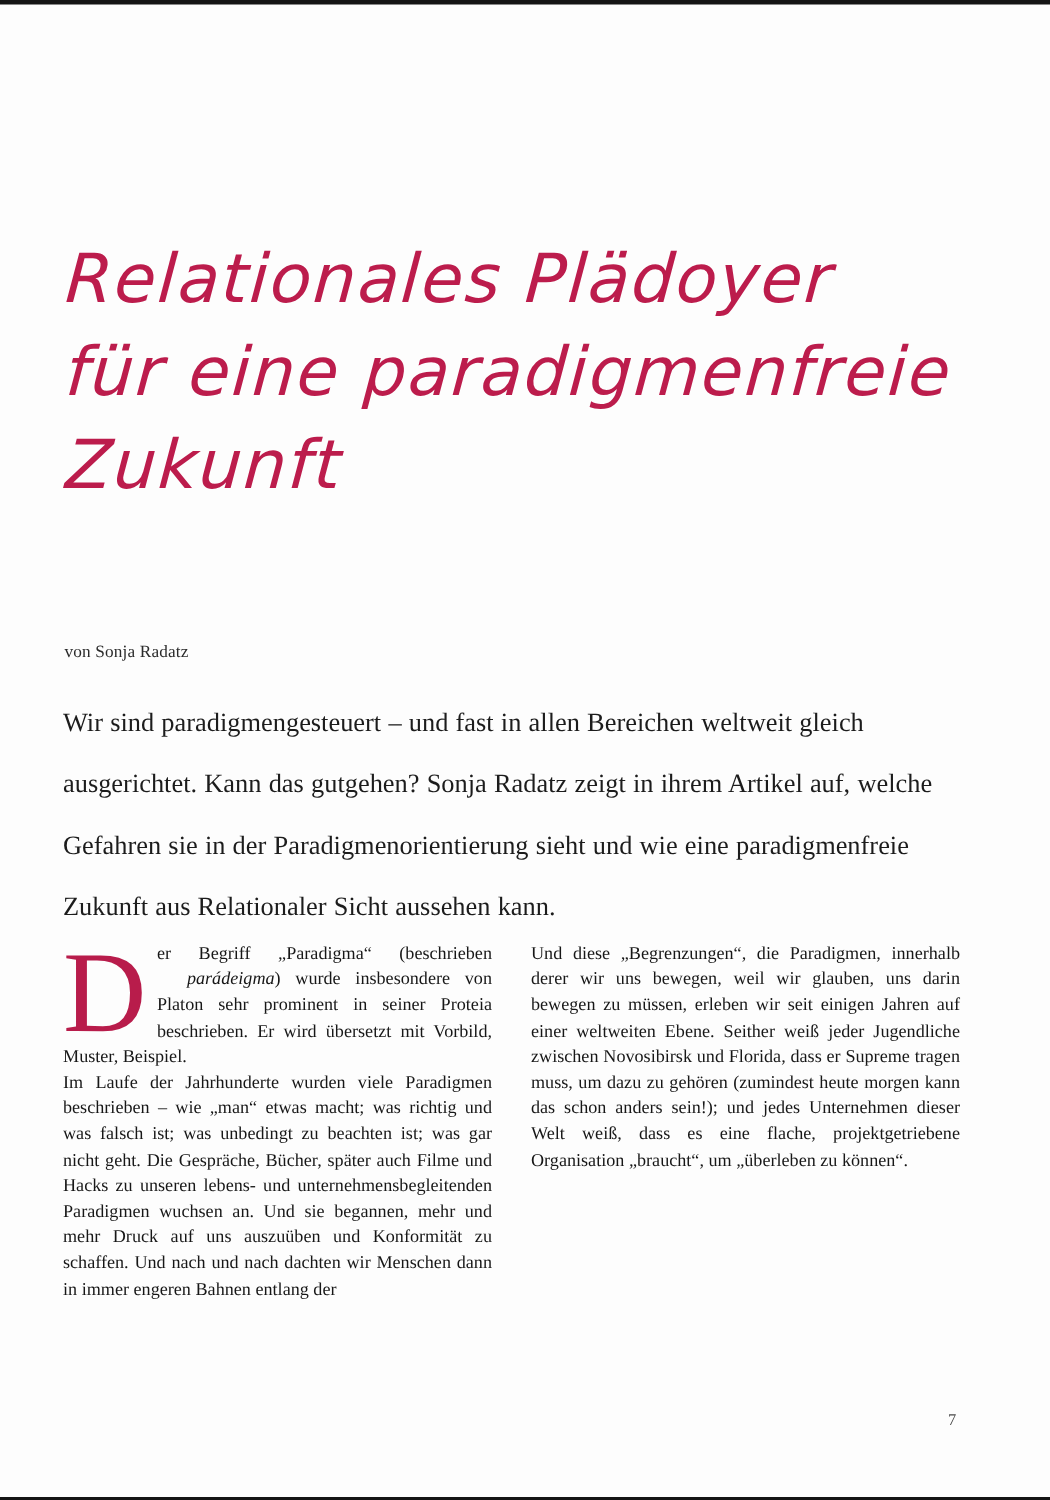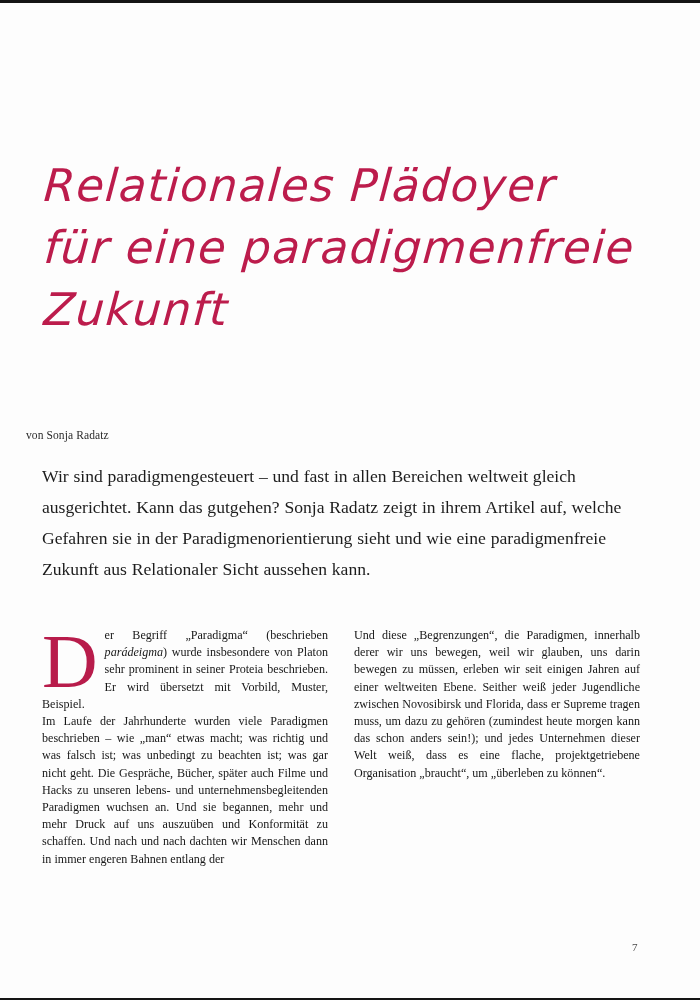--- a/index.html
+++ b/index.html
@@ -41,37 +41,37 @@
     line-height: 62px;
     letter-spacing: 1.2px;
     white-space: nowrap;
     transform: skewX(-4deg);
     transform-origin: left center;
   }
 
   
   .byline {
     position: absolute;
-    left: 26px;
+    left: 43px;
     top: 426px;
     font-family: "Liberation Serif", "DejaVu Serif", serif;
     font-size: 11.5px;
     color: #2b2b2b;
     letter-spacing: 0.1px;
   }
 
   
   .lead {
     position: absolute;
     left: 42px;
     top: 458px;
     width: 598px;
     font-family: "Liberation Serif", "DejaVu Serif", serif;
     font-size: 17.6px;
-    line-height: 31px;
+    line-height: 41px;
     color: #1c1c1c;
     text-align: left;
     word-spacing: 0.4px;
   }
 
   
   .columns {
     position: absolute;
     left: 42px;
     top: 624px;
@@ -98,20 +98,21 @@
     color: #b81c4b;
     font-family: "Liberation Serif", "DejaVu Serif", serif;
     font-size: 77px;
     line-height: 62px;
     padding: 2px 7px 0 0;
     margin-top: 1px;
     font-weight: 400;
   }
   .ital {
     font-style: italic;
+    margin-left: 20px;
   }
 
   
   .page-number {
     position: absolute;
     left: 632px;
     top: 938px;
     font-family: "Liberation Serif", "DejaVu Serif", serif;
     font-size: 11px;
     color: #4a4a4a;

